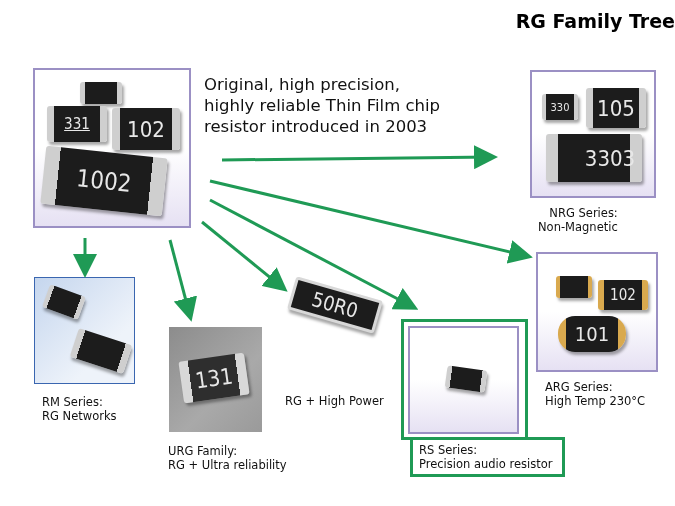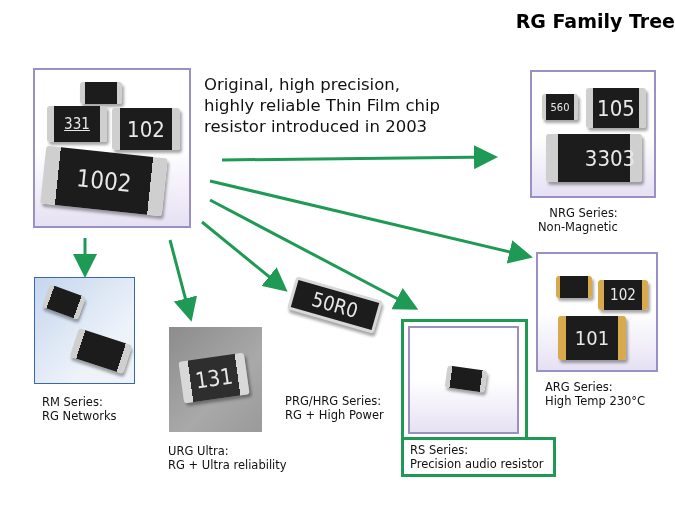--- a/index.html
+++ b/index.html
@@ -34,69 +34,68 @@
   <div class="chip" style="left:8px;top:82px;width:122px;height:58px;font-size:24px;transform:rotate(6deg);">1002</div>
 </div>
 
 <div class="abs desc">
   <div>Original, high precision,</div>
   <div>highly reliable Thin Film chip</div>
   <div>resistor introduced in 2003</div>
 </div>
 
 <div class="abs photo frame-purple" style="left:530px; top:70px; width:126px; height:128px;">
-  <div class="chip" style="left:10px;top:22px;width:36px;height:26px;font-size:11px;">560</div>
+  <div class="chip" style="left:10px;top:22px;width:36px;height:26px;font-size:11px;">330</div>
   <div class="chip" style="left:54px;top:16px;width:60px;height:40px;font-size:22px;">105</div>
   <div class="chip" style="left:14px;top:62px;width:96px;height:48px;font-size:22px;padding-left:32px;">3303</div>
 </div>
 <div class="abs label" style="left:538px; top:206px;text-align:right;">
   <div>NRG Series:</div>
   <div>Non-Magnetic</div>
 </div>
 
 <div class="abs photo frame-purple" style="left:536px; top:252px; width:122px; height:120px;">
   <div class="chip gold" style="left:18px;top:22px;width:36px;height:22px;"></div>
   <div class="chip gold" style="left:60px;top:26px;width:50px;height:30px;font-size:15px;">102</div>
-  <div class="chip gold" style="left:20px;top:62px;width:68px;height:44px;font-size:20px;">101</div>
+  <div class="chip gold" style="left:20px;top:62px;width:68px;height:36px;font-size:20px;border-radius:17px;">101</div>
 </div>
 <div class="abs label" style="left:545px; top:380px;">
   <div>ARG Series:</div>
   <div>High Temp 230°C</div>
 </div>
 
 <div class="abs photo frame-blue" style="left:34px; top:277px; width:101px; height:107px;">
   <div class="chip" style="left:10px;top:12px;width:38px;height:24px;transform:rotate(20deg);"></div>
   <div class="chip" style="left:38px;top:58px;width:56px;height:30px;transform:rotate(18deg);"></div>
 </div>
 <div class="abs label" style="left:42px; top:395px;">
   <div>RM Series:</div>
   <div>RG Networks</div>
 </div>
 
 <div class="abs photo" style="left:169px; top:327px; width:93px; height:105px; background:linear-gradient(135deg,#8c8c8c,#a9a9a9 60%,#9a9a9a);">
   <div class="chip" style="left:12px;top:30px;width:66px;height:42px;font-size:22px;transform:rotate(-8deg);background:linear-gradient(90deg,#d8d8d8 0 14%,#2e2e2e 14% 86%,#d8d8d8 86%);">131</div>
 </div>
 <div class="abs label" style="left:168px; top:444px;">
-  <div>URG Ultra:</div>
+  <div>URG Family:</div>
   <div>RG + Ultra reliability</div>
 </div>
 
 <div class="abs" style="left:286px; top:280px; width:100px; height:60px;">
   <div class="chip" style="left:4px;top:8px;width:90px;height:34px;font-size:20px;transform:rotate(16deg);background:#1c1c1c;border:3px solid #d8d8d8;">50R0</div>
 </div>
 <div class="abs label" style="left:285px; top:394px;">
-  <div>PRG/HRG Series:</div>
   <div>RG + High Power</div>
 </div>
 
 <div class="abs greenbox" style="left:401px; top:319px; width:127px; height:121px;"></div>
 <div class="abs photo frame-purple" style="left:408px; top:326px; width:111px; height:108px;">
   <div class="chip" style="left:36px;top:40px;width:40px;height:22px;transform:rotate(8deg);"></div>
 </div>
-<div class="abs greenbox label" style="left:401px; top:437px; width:155px; height:40px; padding:3px 0 0 6px;">
+<div class="abs greenbox label" style="left:410px; top:437px; width:155px; height:40px; padding:3px 0 0 6px;">
   <div>RS Series:</div>
   <div>Precision audio resistor</div>
 </div>
 
 <svg class="arrows" width="675" height="506">
   <defs>
     <marker id="ah" markerWidth="8" markerHeight="8" refX="6" refY="4" orient="auto" markerUnits="strokeWidth">
       <path d="M0,0 L8,4 L0,8 Z" fill="#1f9a55"></path>
     </marker>
   </defs>

